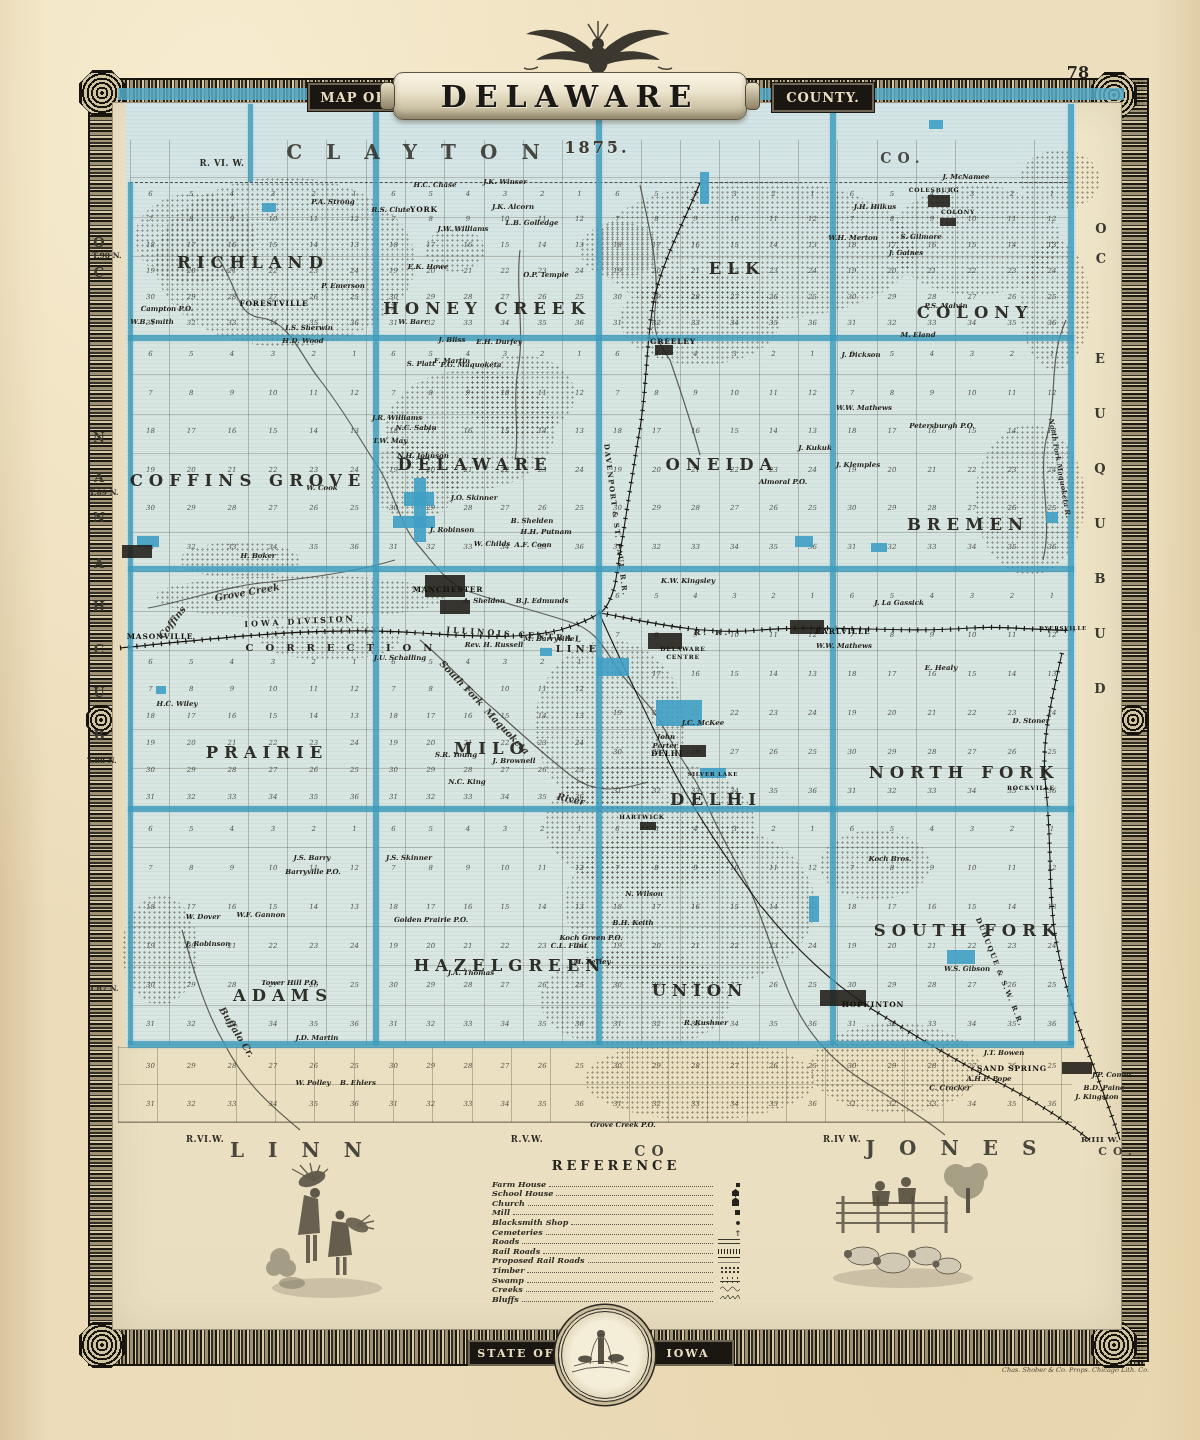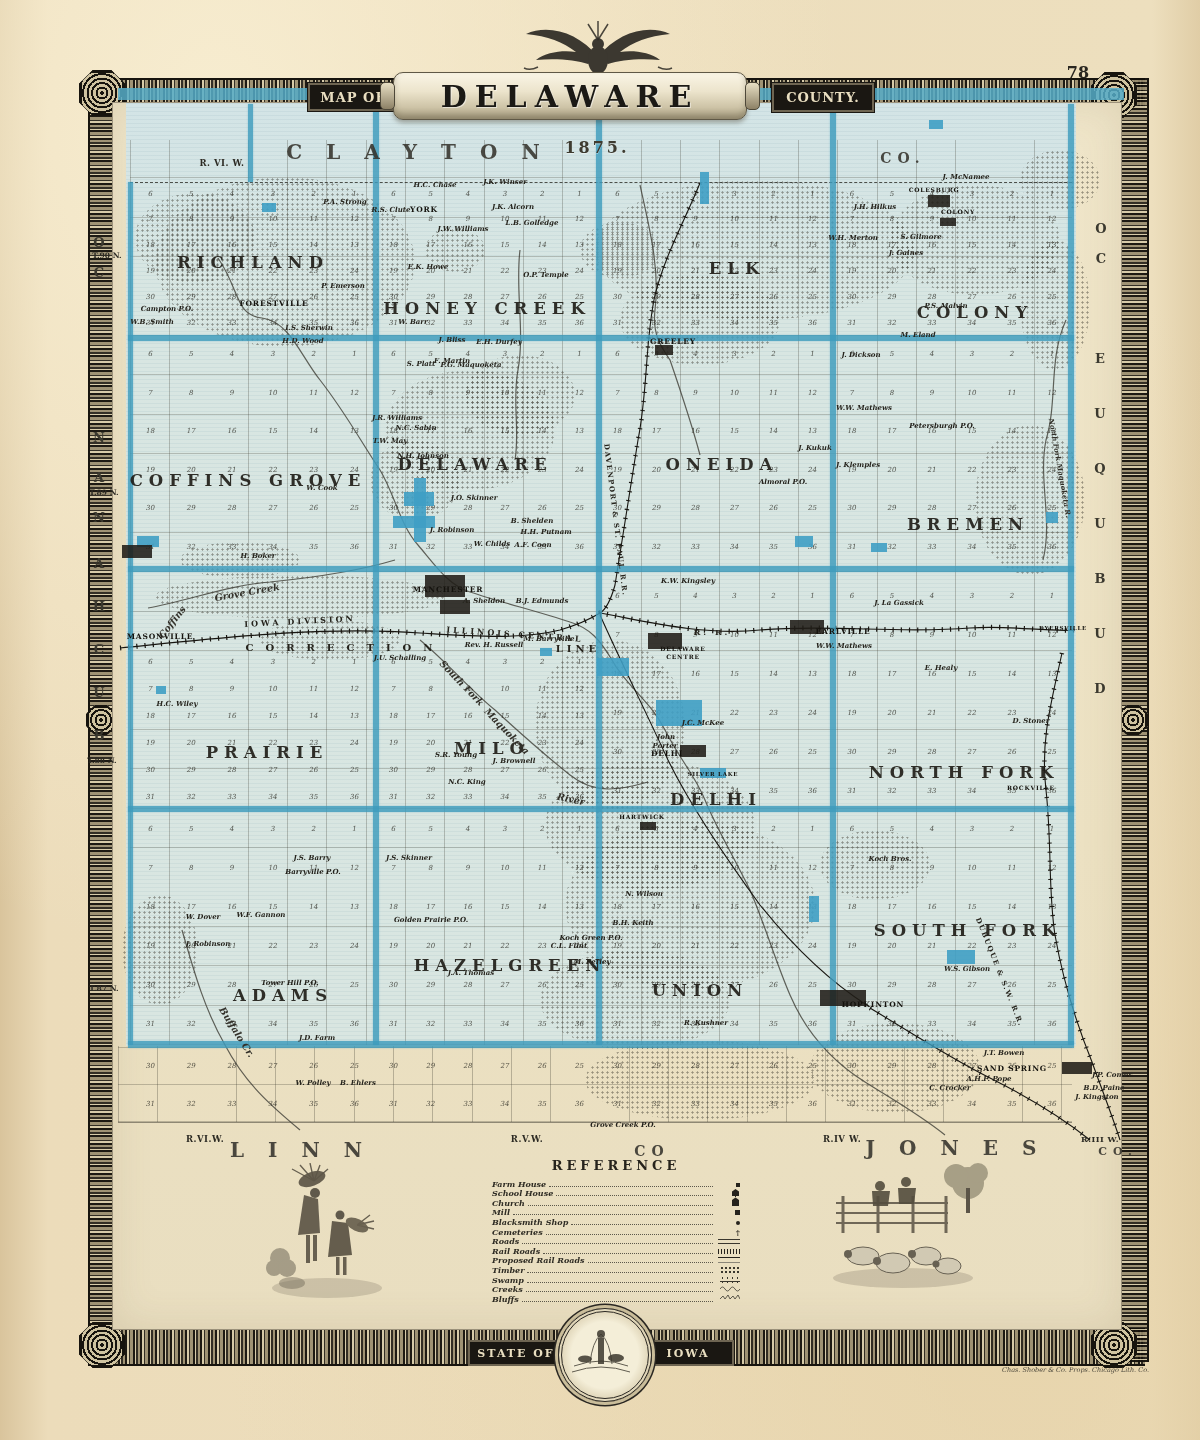--- a/index.html
+++ b/index.html
@@ -950,21 +950,21 @@
       <span class="ml town" style="left: 1063px; top: 628px; font-size: 5.5px; transform: translate(-50%, -50%);">DYERSVILLE</span>
       <span class="ml town" style="left: 713px; top: 774px; font-size: 5.5px; transform: translate(-50%, -50%);">SILVER LAKE</span>
       <span class="ml po" style="left: 167px; top: 308px; transform: translate(-50%, -50%);">Campton P.O.</span>
       <span class="ml po" style="left: 783px; top: 481px; transform: translate(-50%, -50%);">Almoral P.O.</span>
       <span class="ml po" style="left: 942px; top: 425px; transform: translate(-50%, -50%);">Petersburgh P.O.</span>
       <span class="ml po" style="left: 431px; top: 919px; transform: translate(-50%, -50%);">Golden Prairie P.O.</span>
       <span class="ml po" style="left: 591px; top: 937px; transform: translate(-50%, -50%);">Koch Green P.O.</span>
       <span class="ml po" style="left: 313px; top: 871px; transform: translate(-50%, -50%);">Barryville P.O.</span>
       <span class="ml po" style="left: 290px; top: 982px; transform: translate(-50%, -50%);">Tower Hill P.O.</span>
       <span class="ml po" style="left: 623px; top: 1124px; transform: translate(-50%, -50%);">Grove Creek P.O.</span>
-      <span class="ml nm" style="left: 345px; top: 201px; transform: translate(-50%, -50%);">P.A. Strong</span>
+      <span class="ml nm" style="left: 333px; top: 201px; transform: translate(-50%, -50%);">P.A. Strong</span>
       <span class="ml nm" style="left: 391px; top: 209px; transform: translate(-50%, -50%);">R.S. Clute</span>
       <span class="ml nm" style="left: 152px; top: 321px; transform: translate(-50%, -50%);">W.B. Smith</span>
       <span class="ml nm" style="left: 309px; top: 327px; transform: translate(-50%, -50%);">I.S. Sherwin</span>
       <span class="ml nm" style="left: 303px; top: 340px; transform: translate(-50%, -50%);">H.D. Wood</span>
       <span class="ml nm" style="left: 343px; top: 285px; transform: translate(-50%, -50%);">P. Emerson</span>
       <span class="ml nm" style="left: 435px; top: 184px; transform: translate(-50%, -50%);">H.C. Chase</span>
       <span class="ml nm" style="left: 505px; top: 181px; transform: translate(-50%, -50%);">J.K. Winser</span>
       <span class="ml nm" style="left: 513px; top: 206px; transform: translate(-50%, -50%);">J.K. Alcorn</span>
       <span class="ml nm" style="left: 463px; top: 228px; transform: translate(-50%, -50%);">J.W. Williams</span>
       <span class="ml nm" style="left: 532px; top: 222px; transform: translate(-50%, -50%);">L.B. Golledge</span>
@@ -1013,21 +1013,21 @@
       <span class="ml nm" style="left: 467px; top: 781px; transform: translate(-50%, -50%);">N.C. King</span>
       <span class="ml nm" style="left: 844px; top: 645px; transform: translate(-50%, -50%);">W.W. Mathews</span>
       <span class="ml nm" style="left: 703px; top: 722px; transform: translate(-50%, -50%);">J.C. McKee</span>
       <span class="ml nm" style="left: 666px; top: 736px; transform: translate(-50%, -50%);">John</span>
       <span class="ml nm" style="left: 665px; top: 745px; transform: translate(-50%, -50%);">Porter</span>
       <span class="ml nm" style="left: 1031px; top: 720px; transform: translate(-50%, -50%);">D. Stoner</span>
       <span class="ml nm" style="left: 312px; top: 857px; transform: translate(-50%, -50%);">J.S. Barry</span>
       <span class="ml nm" style="left: 203px; top: 916px; transform: translate(-50%, -50%);">W. Dover</span>
       <span class="ml nm" style="left: 261px; top: 914px; transform: translate(-50%, -50%);">W.F. Gannon</span>
       <span class="ml nm" style="left: 208px; top: 943px; transform: translate(-50%, -50%);">J. Robinson</span>
-      <span class="ml nm" style="left: 317px; top: 1037px; transform: translate(-50%, -50%);">J.D. Farm</span>
+      <span class="ml nm" style="left: 317px; top: 1037px; transform: translate(-50%, -50%);">J.D. Martin</span>
       <span class="ml nm" style="left: 313px; top: 1082px; transform: translate(-50%, -50%);">W. Polley</span>
       <span class="ml nm" style="left: 358px; top: 1082px; transform: translate(-50%, -50%);">B. Ehlers</span>
       <span class="ml nm" style="left: 409px; top: 857px; transform: translate(-50%, -50%);">J.S. Skinner</span>
       <span class="ml nm" style="left: 569px; top: 945px; transform: translate(-50%, -50%);">C.L. Flint</span>
       <span class="ml nm" style="left: 592px; top: 961px; transform: translate(-50%, -50%);">M. Perley</span>
       <span class="ml nm" style="left: 471px; top: 972px; transform: translate(-50%, -50%);">J.A. Thomas</span>
       <span class="ml nm" style="left: 633px; top: 922px; transform: translate(-50%, -50%);">B.H. Keith</span>
       <span class="ml nm" style="left: 644px; top: 893px; transform: translate(-50%, -50%);">N. Wilson</span>
       <span class="ml nm" style="left: 706px; top: 1022px; transform: translate(-50%, -50%);">R. Kushner</span>
       <span class="ml nm" style="left: 890px; top: 858px; transform: translate(-50%, -50%);">Koch Bros.</span>

